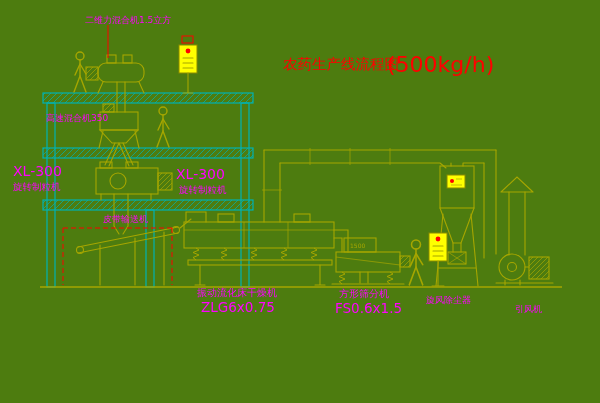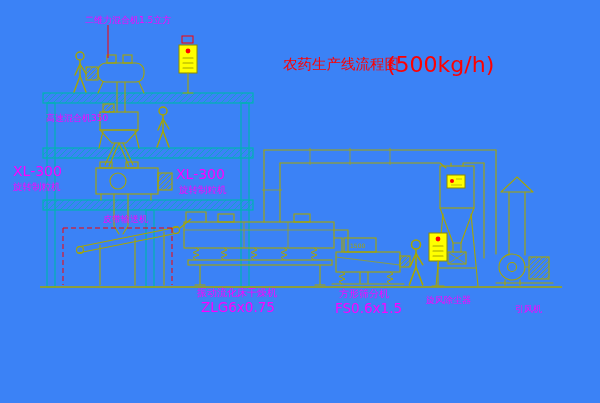--- a/index.html
+++ b/index.html
@@ -1,16 +1,16 @@
 <!DOCTYPE html>
 <html><head>
 <meta charset="utf-8">
 <style>
   html,body{margin:0;padding:0;background:#ffffff;}
-  .stage{position:relative;width:600px;height:403px;background:#3b82f6;overflow:hidden;}
+  .stage{position:relative;width:600px;height:403px;background:#4d7c0f;overflow:hidden;}
   svg{display:block;}
   .st{stroke:#00b3b3;stroke-width:1.2;fill:none;}
   .slab{fill:url(#hatchTeal);stroke:#00b3b3;stroke-width:1.2;}
   .eq{stroke:#a6a600;stroke-width:1.1;fill:none;stroke-linecap:round;}
   .eqthin{stroke:#a6a600;stroke-width:0.7;fill:none;}
   .eqh{fill:url(#hatchOlive);stroke:#a6a600;stroke-width:1.1;}
   .panel{fill:#ffff00;stroke:#8a8a00;stroke-width:1;}
   .btn{fill:#ff0000;stroke:none;}
   .rd{stroke:#ff0000;stroke-width:1;fill:none;}
   .rdash{stroke-dasharray:5 3;}

